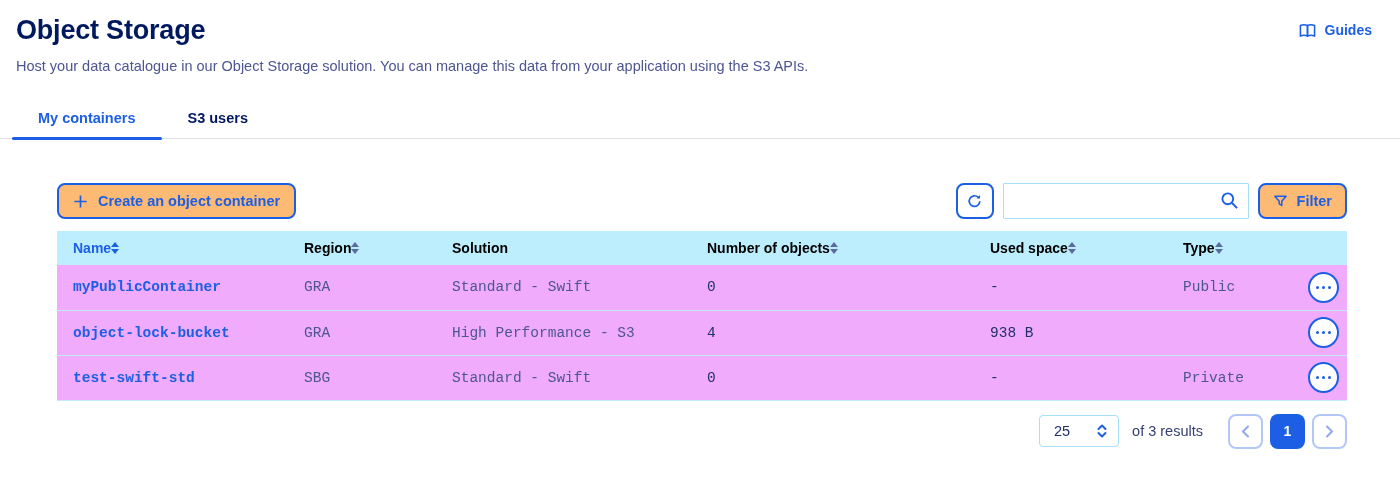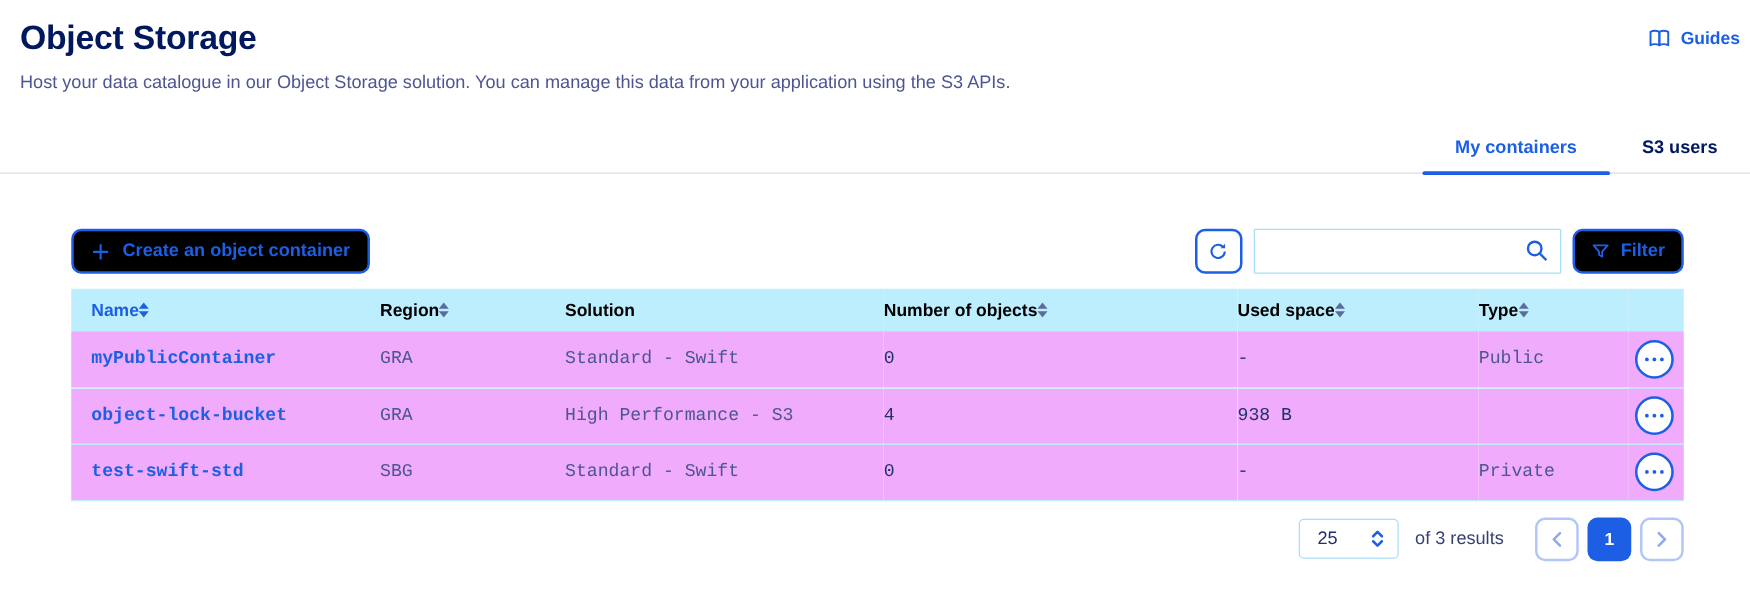--- a/index.html
+++ b/index.html
@@ -18,35 +18,35 @@
   html,body{margin:0;padding:0;}
   body{
     width:1400px;height:478px;overflow:hidden;position:relative;
     background:#fff;font-family:"Liberation Sans",sans-serif;
     -webkit-font-smoothing:antialiased;
   }
   
   .page-header{padding:14px 16px 0 16px;}
   .page-title{font-size:27px;line-height:32px;font-weight:700;color:var(--navy);letter-spacing:-0.2px;}
   .guides-link{
-    position:absolute;top:22px;right:8px;display:flex;align-items:center;gap:9px;
+    position:absolute;top:22px;right:28px;display:flex;align-items:center;gap:9px;
     color:var(--accent);font-size:14px;font-weight:700;cursor:pointer;text-decoration:none;
   }
   .page-subtitle{margin-top:12px;font-size:14.5px;color:var(--muted);}
   
-  .tabs{margin-top:27px;padding-left:12px;display:flex;border-bottom:1px solid var(--tab-line);justify-content:flex-end;}
+  .tabs{margin-top:27px;padding-left:12px;display:flex;border-bottom:1px solid var(--tab-line);}
   .tab{position:relative;padding:9px 26px 12px 26px;font-size:14.5px;font-weight:700;color:var(--navy);cursor:pointer;}
   .tab.active{color:var(--accent);}
   .tab.active::after{content:"";position:absolute;left:0;right:0;bottom:-2px;height:3px;background:var(--accent);border-radius:2px;}
   
   .section{margin:44px 53px 0 57px;}
   .toolbar{display:flex;justify-content:space-between;align-items:center;}
   .btn-outline{
     display:inline-flex;align-items:center;gap:10px;height:36px;padding:0 14px;
-    border:2px solid var(--accent);border-radius:8px;background:#000000;color:var(--accent);
+    border:2px solid var(--accent);border-radius:8px;background:#fdba74;color:var(--accent);
     font-family:inherit;font-size:14.5px;font-weight:700;cursor:pointer;
   }
   .toolbar-right{display:flex;align-items:center;gap:9px;}
   .icon-btn{
     width:38px;height:36px;border:2px solid var(--accent);border-radius:8px;background:#fff;
     color:var(--accent);display:flex;align-items:center;justify-content:center;cursor:pointer;
   }
   .search{position:relative;width:246px;height:36px;}
   .search input{
     width:100%;height:100%;border:1px solid var(--search-border);border-radius:1px;background:#fff;

